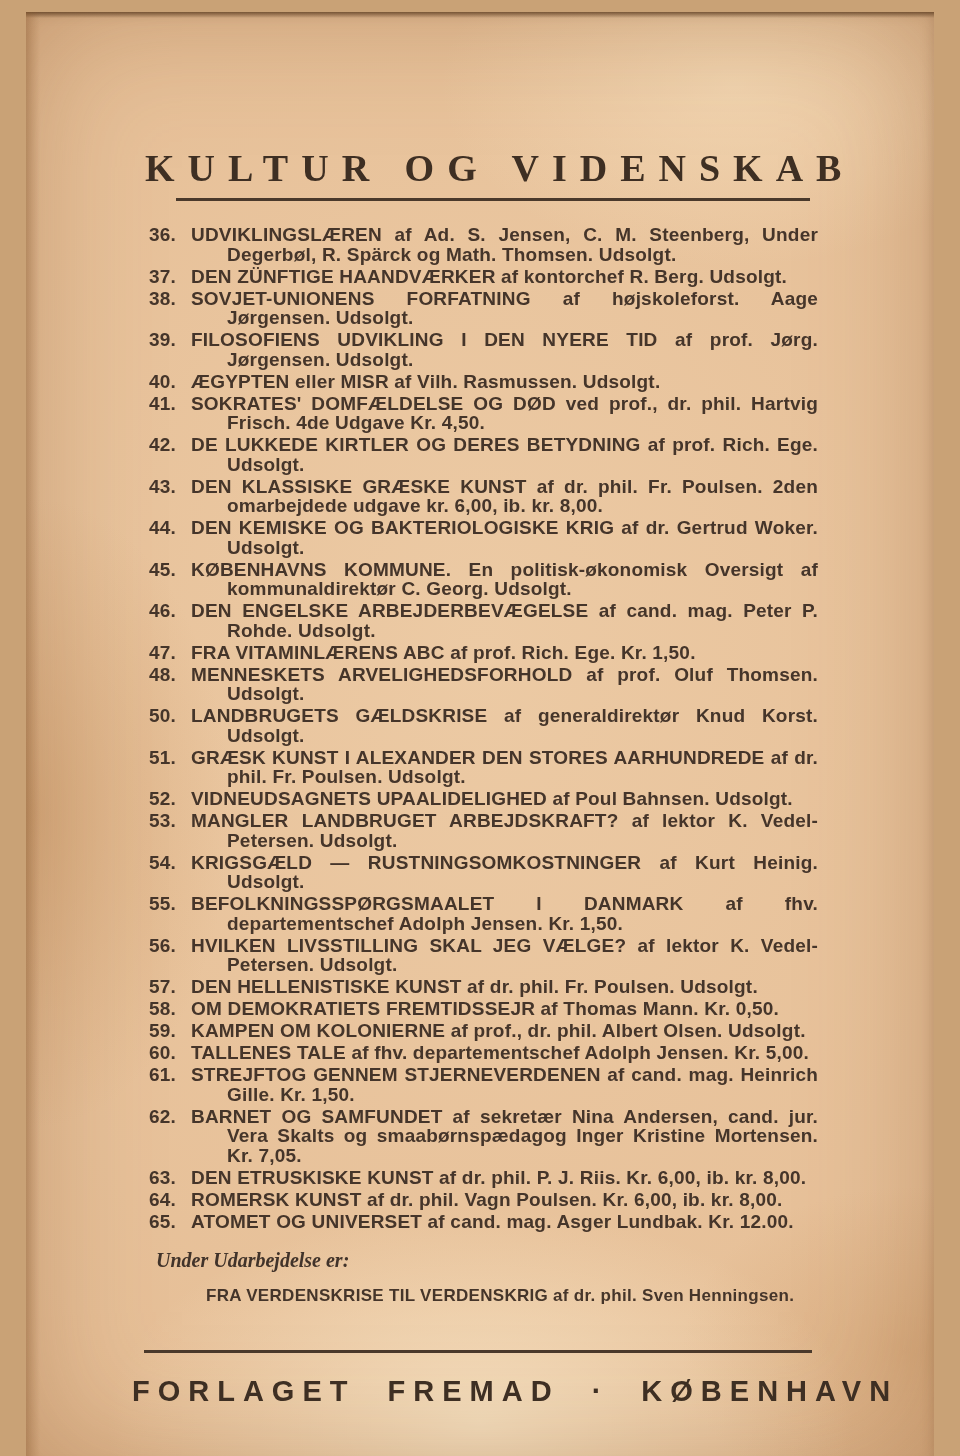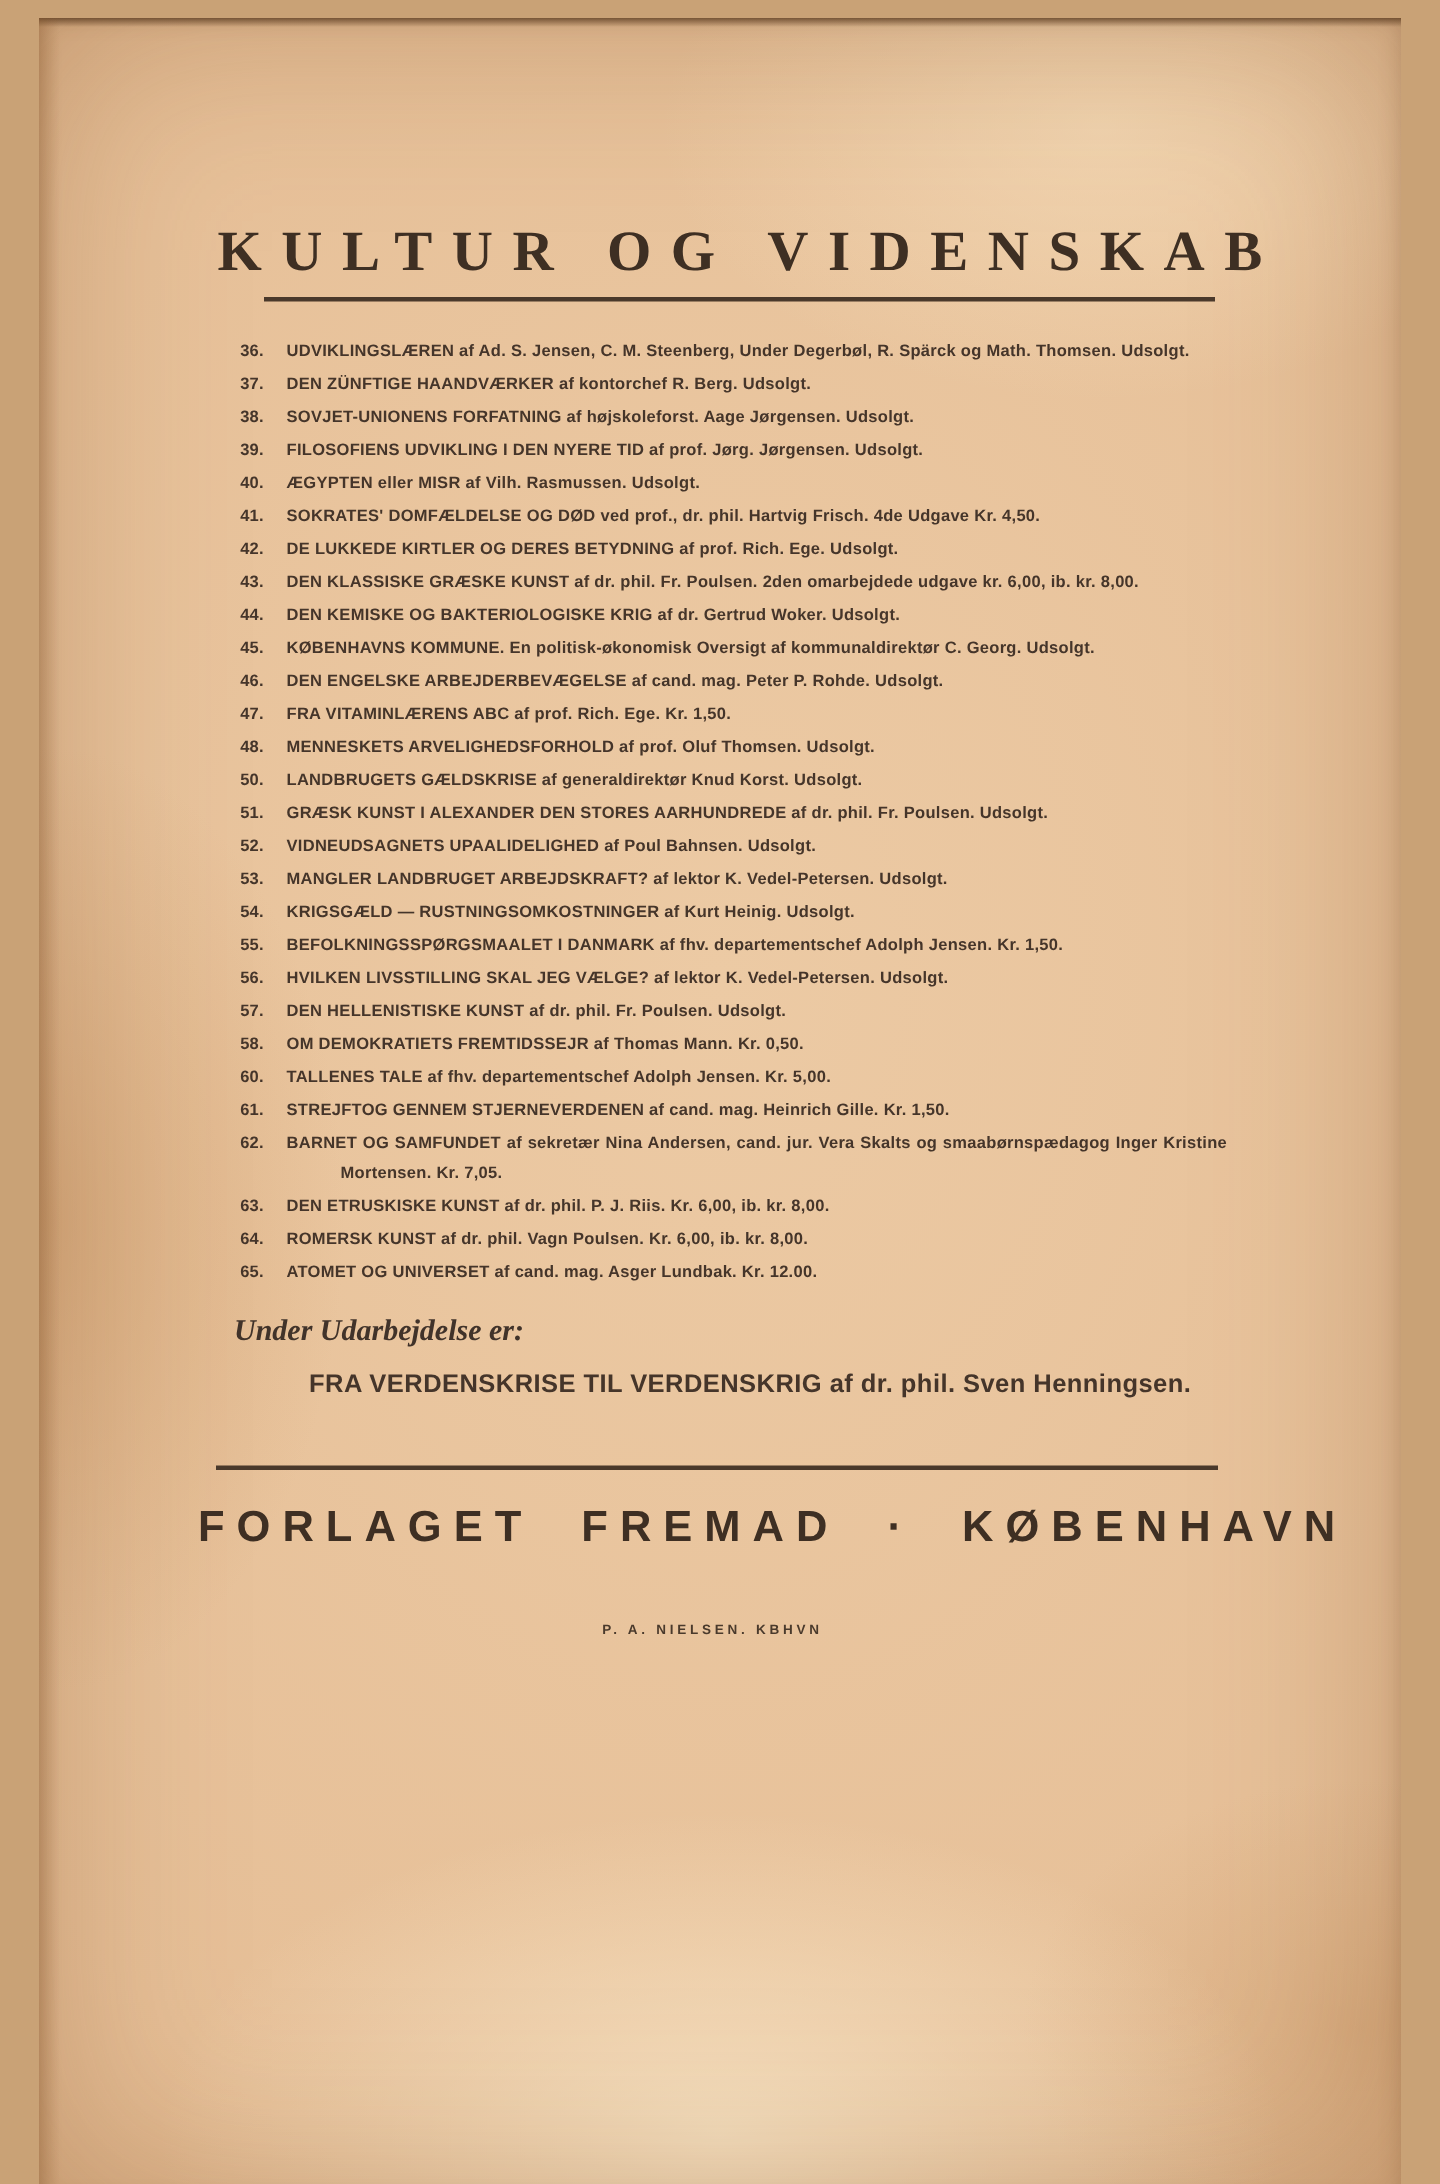--- a/index.html
+++ b/index.html
@@ -42,21 +42,21 @@
   }
   .title-rule{
     height:3px;
     background:#4a392b;
     margin:6px 8px 24px 44px;
   }
   .book-list{margin-bottom:18px;}
   .book-row{
     display:flex;
     margin-bottom:2.5px;
-    font-size:11px;
+    font-size:19px;
     line-height:19.5px;
     font-weight:bold;
     letter-spacing:0.2px;
   }
   .book-num{
     width:44px;
     flex:0 0 44px;
     text-align:right;
   }
   .book-text{
@@ -197,20 +197,24 @@
       </div>
       <div class="book-row">
         <div class="book-num">57.</div>
         <div class="book-text">DEN HELLENISTISKE KUNST af dr. phil. Fr. Poulsen. Udsolgt.</div>
       </div>
       <div class="book-row">
         <div class="book-num">58.</div>
         <div class="book-text">OM DEMOKRATIETS FREMTIDSSEJR af Thomas Mann. Kr. 0,50.</div>
       </div>
       <div class="book-row">
+        <div class="book-num">59.</div>
+        <div class="book-text">KAMPEN OM KOLONIERNE af prof., dr. phil. Albert Olsen. Udsolgt.</div>
+      </div>
+      <div class="book-row">
         <div class="book-num">60.</div>
         <div class="book-text">TALLENES TALE af fhv. departementschef Adolph Jensen. Kr. 5,00.</div>
       </div>
       <div class="book-row">
         <div class="book-num">61.</div>
         <div class="book-text">STREJFTOG GENNEM STJERNEVERDENEN af cand. mag. Heinrich Gille. Kr. 1,50.</div>
       </div>
       <div class="book-row">
         <div class="book-num">62.</div>
         <div class="book-text">BARNET OG SAMFUNDET af sekretær Nina Andersen, cand. jur. Vera Skalts og smaabørnspædagog Inger Kristine Mortensen. Kr. 7,05.</div>

